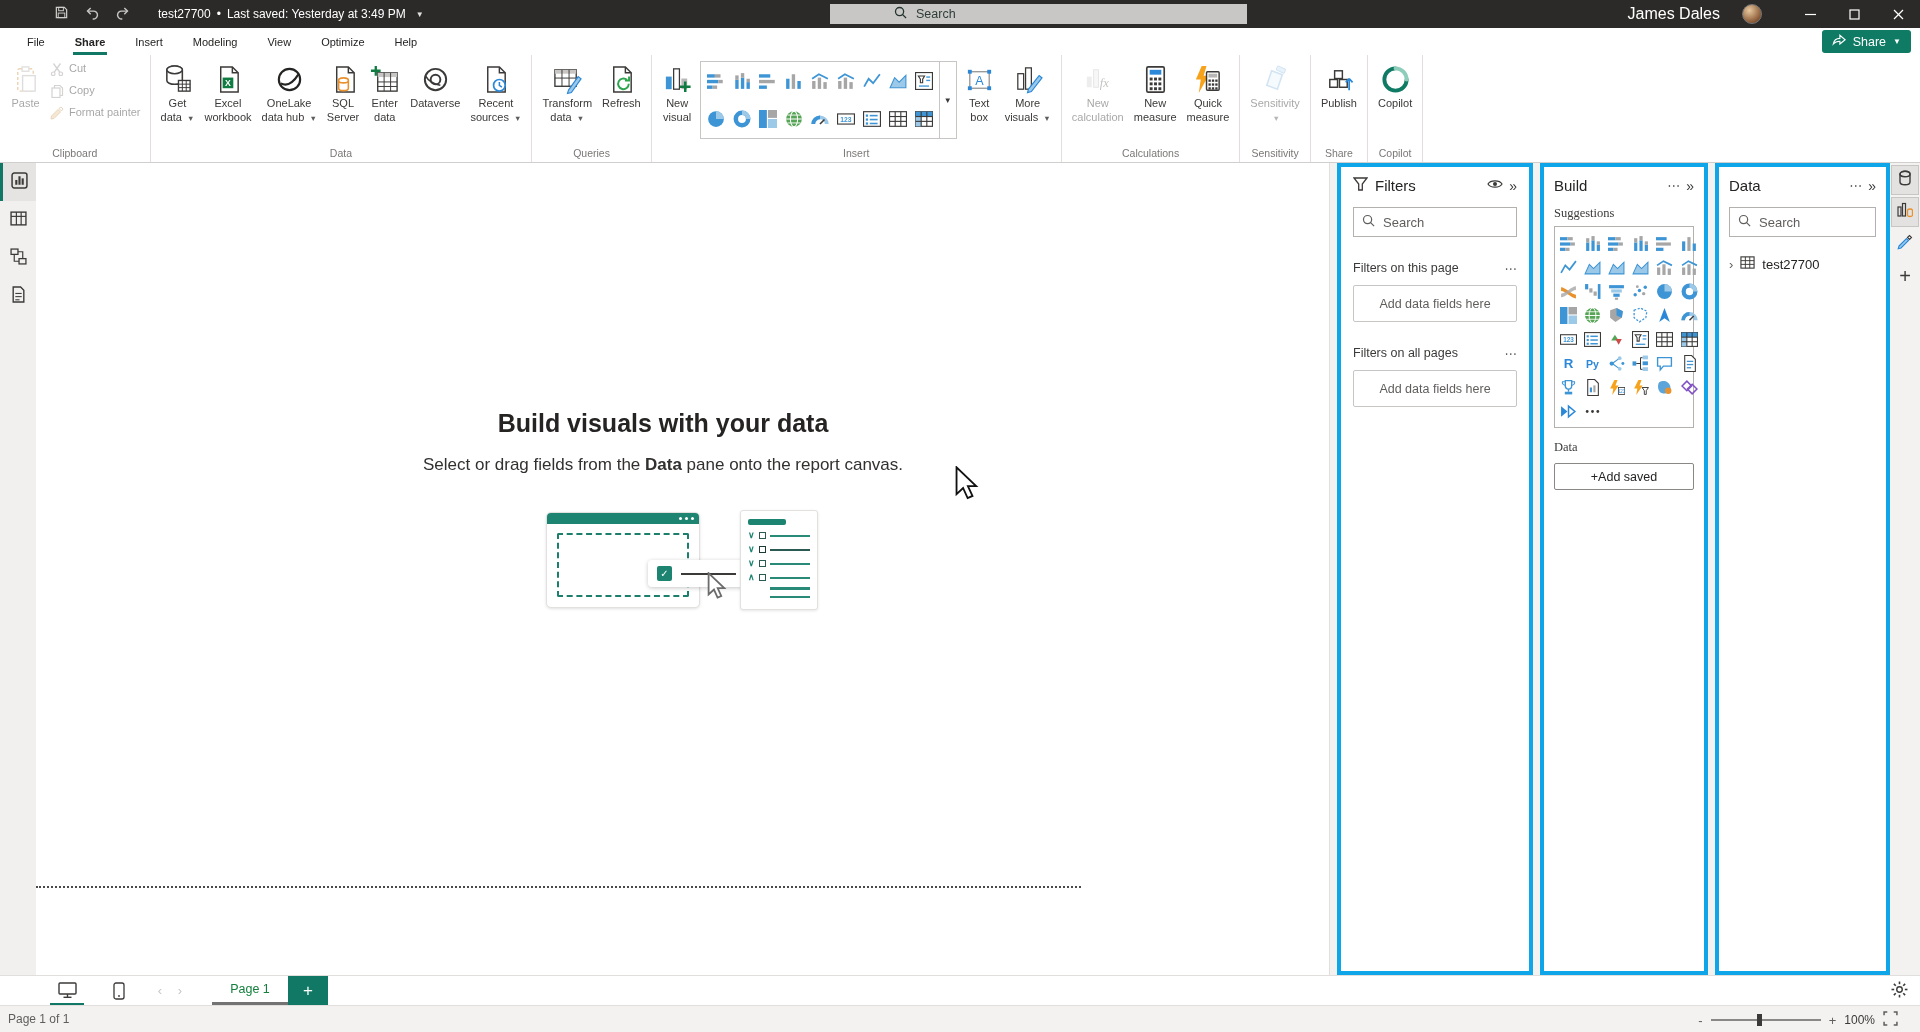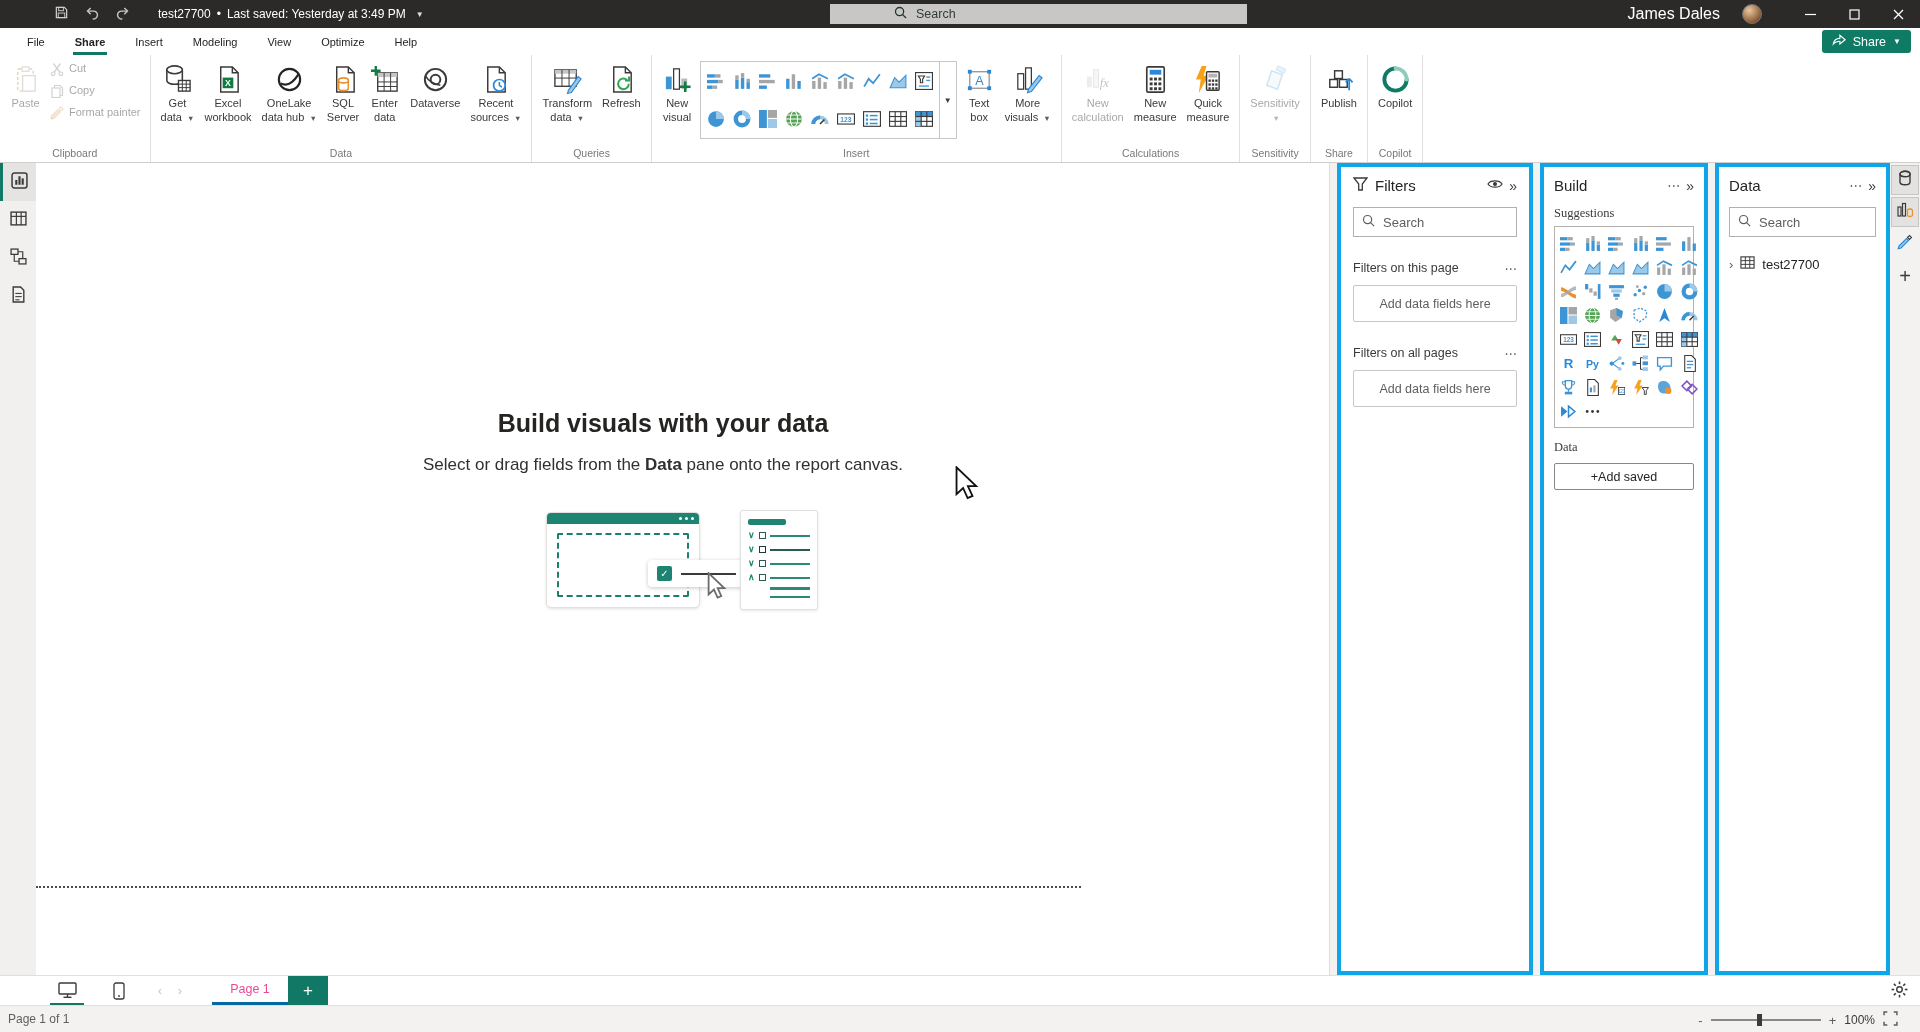--- a/index.html
+++ b/index.html
@@ -99,21 +99,21 @@
   #rightrail { left:1890px; top:163px; width:30px; height:812px; }
   .rr-slot { width:28px; height:30px; margin:2px 1px; display:flex; align-items:center; justify-content:center; cursor:pointer; }
   .rr-slot.selected { background:#e4e2e0; border:1px solid #c8c6c4; }
   .rr-plus { font-size:20px; color:#3b3a39; font-weight:300; }
 
   
   #tabbar { left:0; top:975px; width:1920px; height:30px; background:#fff; border-top:1px solid #e1dfdd; display:flex; align-items:center; }
   .tab-ic { display:flex; flex-direction:column; align-items:center; justify-content:center; width:34px; height:30px; cursor:pointer; }
   .tab-ic.sel { border-bottom:3px solid #117865; padding-top:3px; }
   .tab-arrow { color:#c8c6c4; font-size:13px; width:20px; text-align:center; }
-  #page-tab { width:76px; height:30px; display:flex; align-items:center; justify-content:center; font-size:12.5px; color:#ec4899; border-bottom:4px solid #0369a1; margin-left:22px; cursor:pointer; }
+  #page-tab { width:76px; height:30px; display:flex; align-items:center; justify-content:center; font-size:12.5px; color:#15803d; border-bottom:4px solid #737373; margin-left:22px; cursor:pointer; }
   #add-page-tab { width:40px; height:30px; background:#117865; color:#fff; font-size:17px; display:flex; align-items:center; justify-content:center; cursor:pointer; }
   #tab-gear { position:absolute; right:12px; top:981px; cursor:pointer; }
   #statusbar { left:0; top:1005px; width:1920px; height:27px; background:#f3f2f1; border-top:1px solid #e1dfdd; display:flex; align-items:center; font-size:12px; color:#605e5c; padding:0 8px; }
   #zoomctl { position:absolute; right:22px; top:1011px; display:flex; align-items:center; gap:8px; color:#605e5c; font-size:13px; }
   #zoom-track { width:110px; height:2px; background:#8a8886; position:relative; cursor:pointer; }
   #zoom-thumb { position:absolute; left:46px; top:-5px; width:5px; height:12px; background:#3b3a39; }
   #zoom-pct { color:#3b3a39; font-size:12px; }
   #main-cursor { position:absolute; left:952px; top:466px; z-index:50; }
 </style>
 </head>

